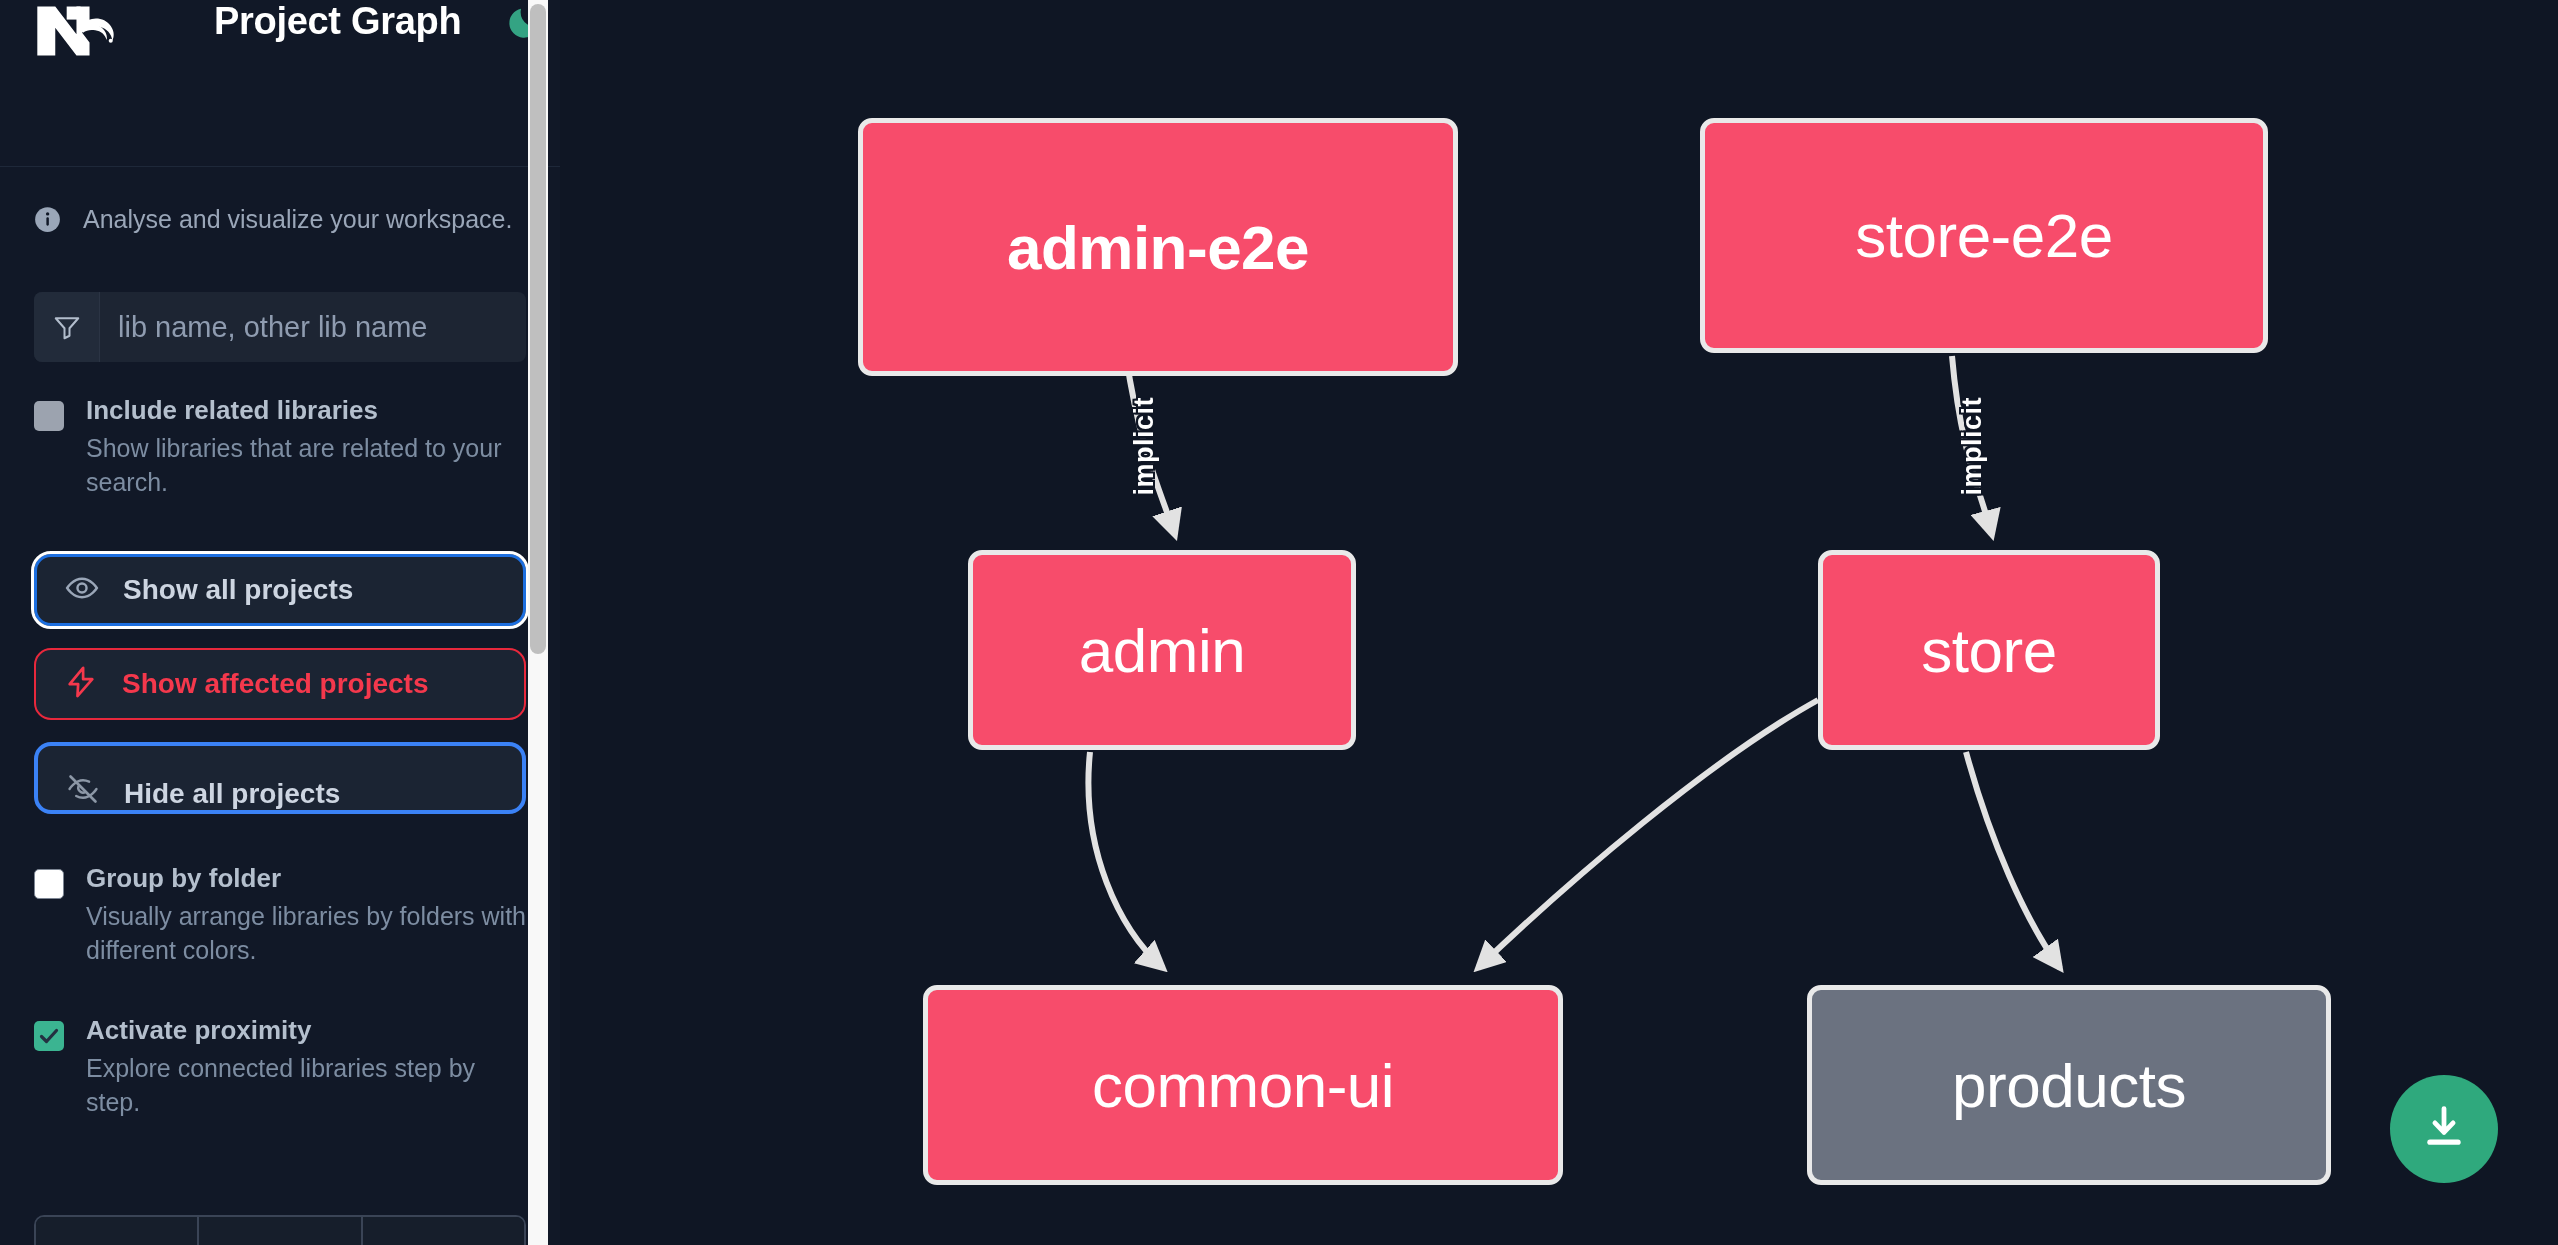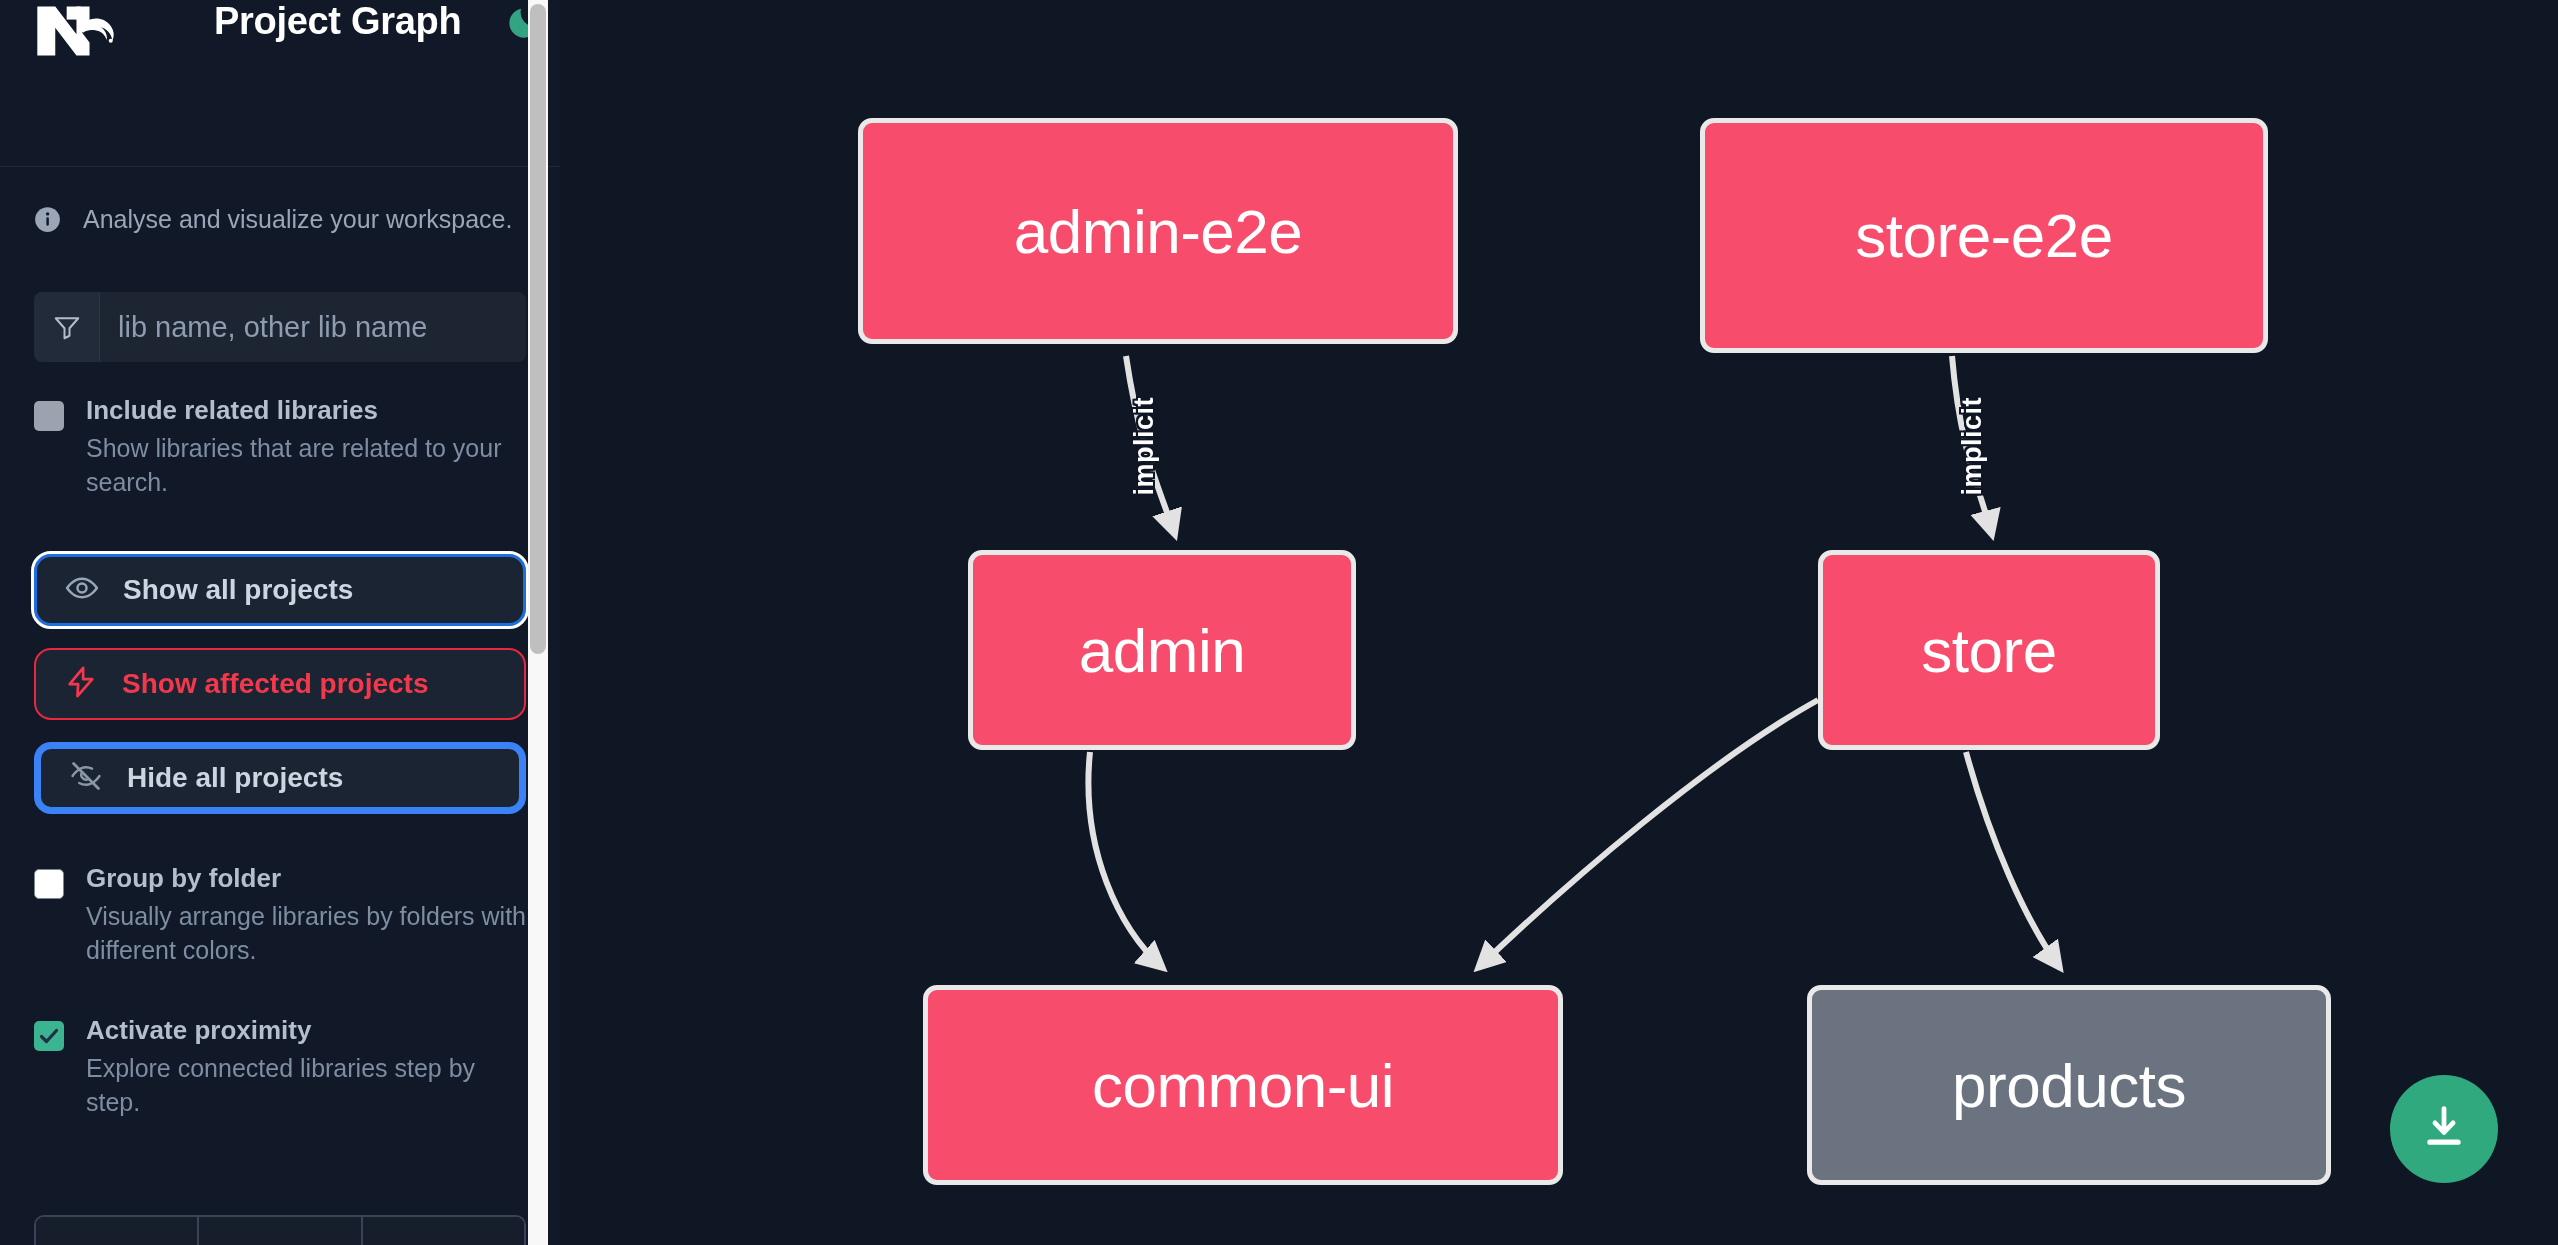--- a/index.html
+++ b/index.html
@@ -101,21 +101,21 @@
   }
   .gbtn .lbl { font-size: 28px; font-weight: 700; }
   .gbtn.primary {
     border: 3px solid #1d6fe0;
     outline: 3px solid #ffffff;
     color: #cdd5e1;
   }
   .gbtn.primary .lbl { color: #cdd5e1; }
   .gbtn.danger { border: 2px solid #e8283c; }
   .gbtn.danger .lbl { color: #f4384c; }
-  .gbtn.neutral { border: 7px solid #3b82f6; }
+  .gbtn.neutral { border: 4px solid #3b82f6; align-items: flex-end; }
   .gbtn.neutral .lbl { color: #cdd5e1; }
 
   .bottom-group {
     position: absolute;
     left: 34px; bottom: -40px;
     width: 492px; height: 70px;
     display: flex;
     border: 2px solid #3a4456;
     border-radius: 10px;
     overflow: hidden;
@@ -315,21 +315,21 @@
       </defs>
       <g fill="none" stroke="#e2e2e2" stroke-width="6" marker-end="url(#arw)">
         <path d="M566 356 C 580 450 600 490 615 535"></path>
         <path d="M1392 356 C 1400 450 1420 490 1432 535"></path>
         <path d="M530 752 C 520 850 560 930 603 968"></path>
         <path d="M1258 700 C 1150 760 1010 880 918 968"></path>
         <path d="M1406 752 C 1430 840 1465 920 1500 968"></path>
       </g>
     </svg>
 
-    <div class="node pink" style="left:298px; top:118px; width:600px; height:226px;">
+    <div class="node pink" style="left:298px; top:118px; width:600px; height:258px;font-weight:bold;">
       <span>admin-e2e</span>
     </div>
     <div class="node pink" style="left:1140px; top:118px; width:568px; height:235px;">
       <span>store-e2e</span>
     </div>
     <div class="node pink" style="left:408px; top:550px; width:388px; height:200px;justify-content:center;">
       <span>admin</span>
     </div>
     <div class="node pink" style="left:1258px; top:550px; width:342px; height:200px;">
       <span>store</span>

